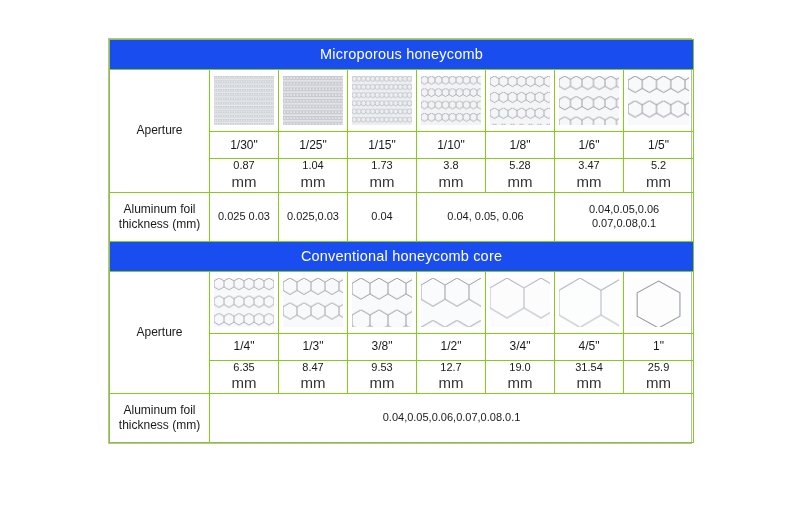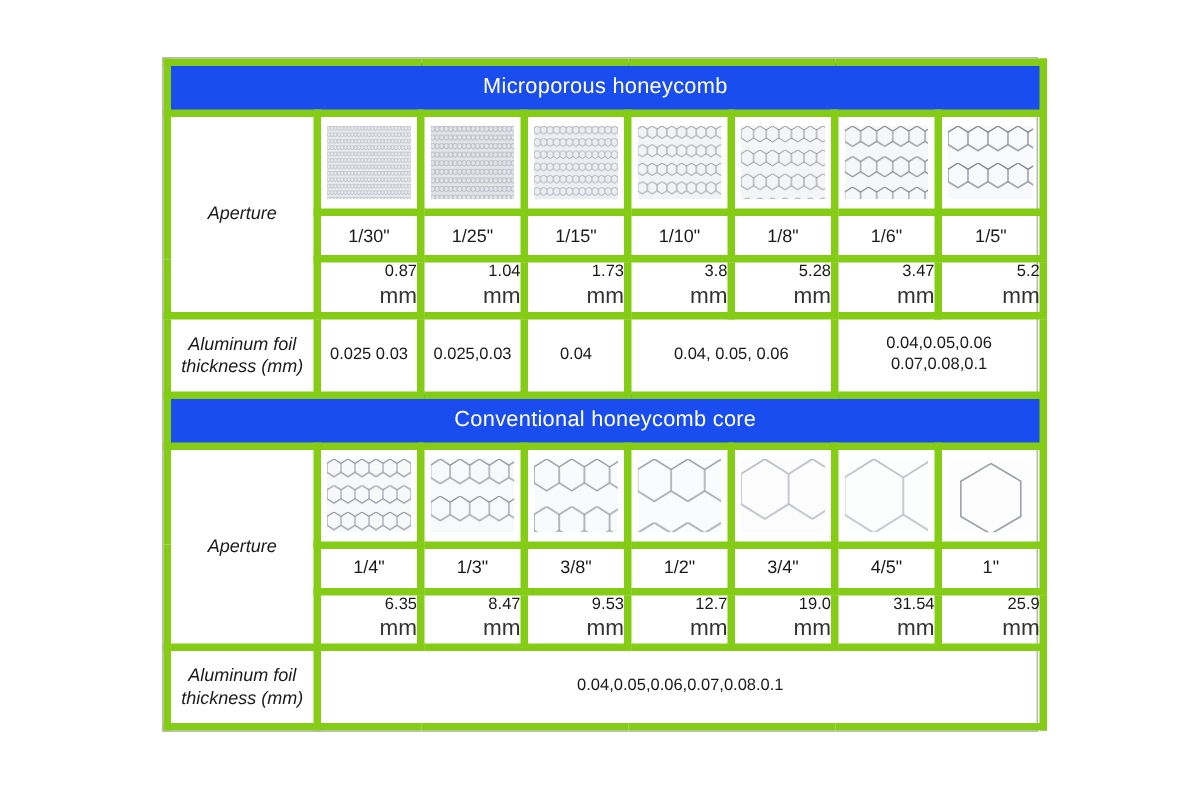--- a/index.html
+++ b/index.html
@@ -25,57 +25,56 @@
     border: 1px solid #b9b9b9;
     box-sizing: border-box;
     background: #fff;
   }
   table {
     border-collapse: collapse;
     width: 100%;
     table-layout: fixed;
   }
   td {
-    border: 5px solid #84cc16;
+    border: 1px solid #84cc16;
     text-align: center;
     vertical-align: middle;
     font-size: 11px;
     color: #1a1a1a;
     padding: 0;
     line-height: 1.25;
   }
   .section-header {
     background: #1a4df0;
     color: #ffffff;
     font-size: 14.5px;
     height: 29px;
     letter-spacing: 0.2px;
     font-weight: normal;
   }
   .label-cell {
     font-size: 12px;
     color: #1a1a1a;
     width: 100px;
     padding: 4px 6px;
-    font-style: italic;
   }
   .label-cell .l2 { display: block; }
   .pattern-cell {
     height: 55px;
     padding: 3px 4px;
   }
   .pattern-box {
     width: 100%;
     height: 49px;
     position: relative;
     overflow: hidden;
   }
   .pattern-box svg { display: block; width: 100%; height: 100%; }
   .aperture-cell { height: 26px; font-size: 12px; }
-  .mm-cell { height: 32px; font-size: 11px; text-align: right; }
+  .mm-cell { height: 32px; font-size: 11px; }
   .mm-cell .unit { display: block; font-size: 15px; color: #333; }
   .thick-cell { height: 48px; font-size: 11px; }
   .thick-cell .two-line span { display: block; }
   .watermark {
     position: absolute;
     left: 120px;
     top: 268px;
     font-size: 30px;
     color: rgba(110,150,220,0.20);
     font-style: italic;

